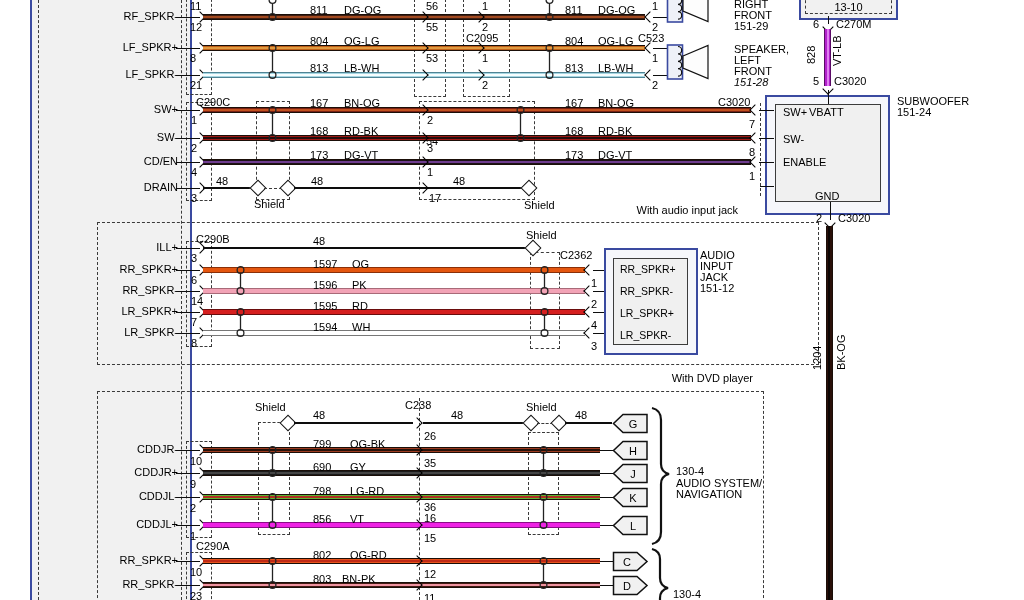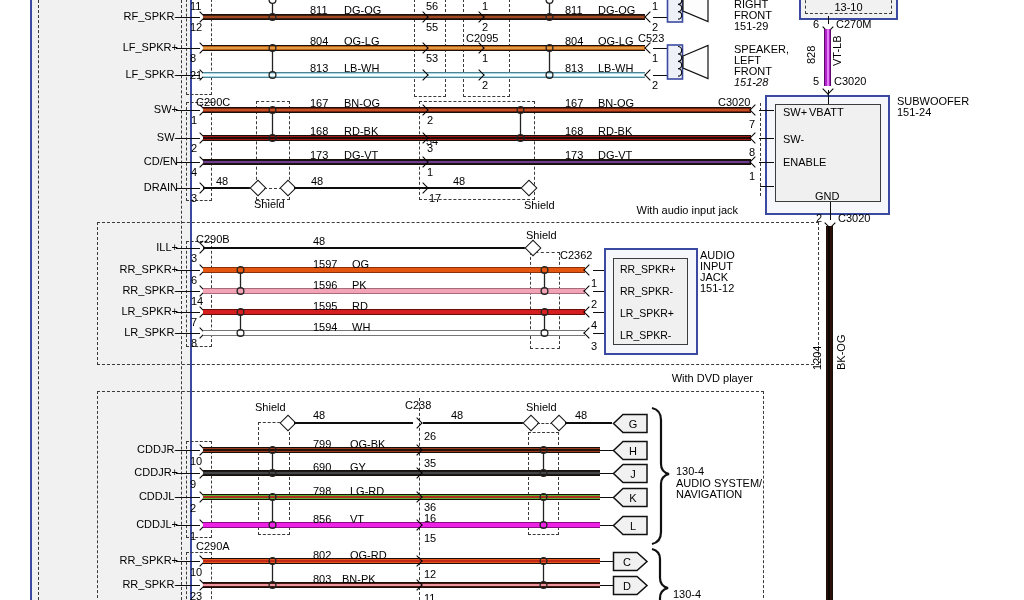--- a/index.html
+++ b/index.html
@@ -134,21 +134,21 @@
     <div class="chev" style="left: 196px; top: 71px; transform: rotate(45deg);"></div>
     <div class="abs" style="left: 203px; width: 442px; top: 72px; height: 4px; border-top: 1px solid rgb(79, 132, 148); border-bottom: 1px solid rgb(79, 132, 148); background: linear-gradient(rgb(165, 214, 226) 0px, rgb(165, 214, 226) 30%, rgb(246, 254, 255) 30%, rgb(246, 254, 255) 70%, rgb(165, 214, 226) 70%, rgb(165, 214, 226) 100%);"></div>
     <div class="t" style="left: 310px; top: 63px;">813</div>
     <div class="t" style="left: 344px; top: 63px;">LB-WH</div>
     <div class="t" style="left: 565px; top: 63px;">813</div>
     <div class="t" style="left: 598px; top: 63px;">LB-WH</div>
     <div class="chev" style="left: 419px; top: 71px; transform: rotate(45deg);"></div>
     <div class="chev" style="left: 475px; top: 71px; transform: rotate(45deg);"></div>
     <div class="chev" style="left: 646px; top: 71px; transform: rotate(225deg);"></div>
     <div class="stub" style="left: 653px; top: 75px; width: 14px;"></div>
-    <div class="t" style="left: 190px; top: 70px; text-align: right;">21</div>
+    <div class="t" style="left: 190px; top: 80px; text-align: right;">21</div>
     <div class="t" style="left: 426px; top: 88px; margin-top: 48px;">54</div>
     <div class="t" style="left: 482px; top: 80px;">2</div>
     <div class="t" style="left: 652px; top: 80px;">2</div>
     <div class="t" style="left: 466px; top: 33px;">C2095</div>
     <div class="t" style="left: 638px; top: 33px;">C523</div>
     <svg width="13" height="29" style="left: 266px; top: -6px;">
       <circle cx="6.5" cy="6" r="3.4" fill="none" stroke="#222" stroke-width="1.3"></circle>
       <line x1="6.5" y1="9.4" x2="6.5" y2="19.6" stroke="#222" stroke-width="1.3"></line>
       <circle cx="6.5" cy="23" r="3.4" fill="none" stroke="#222" stroke-width="1.3"></circle>
     </svg>

